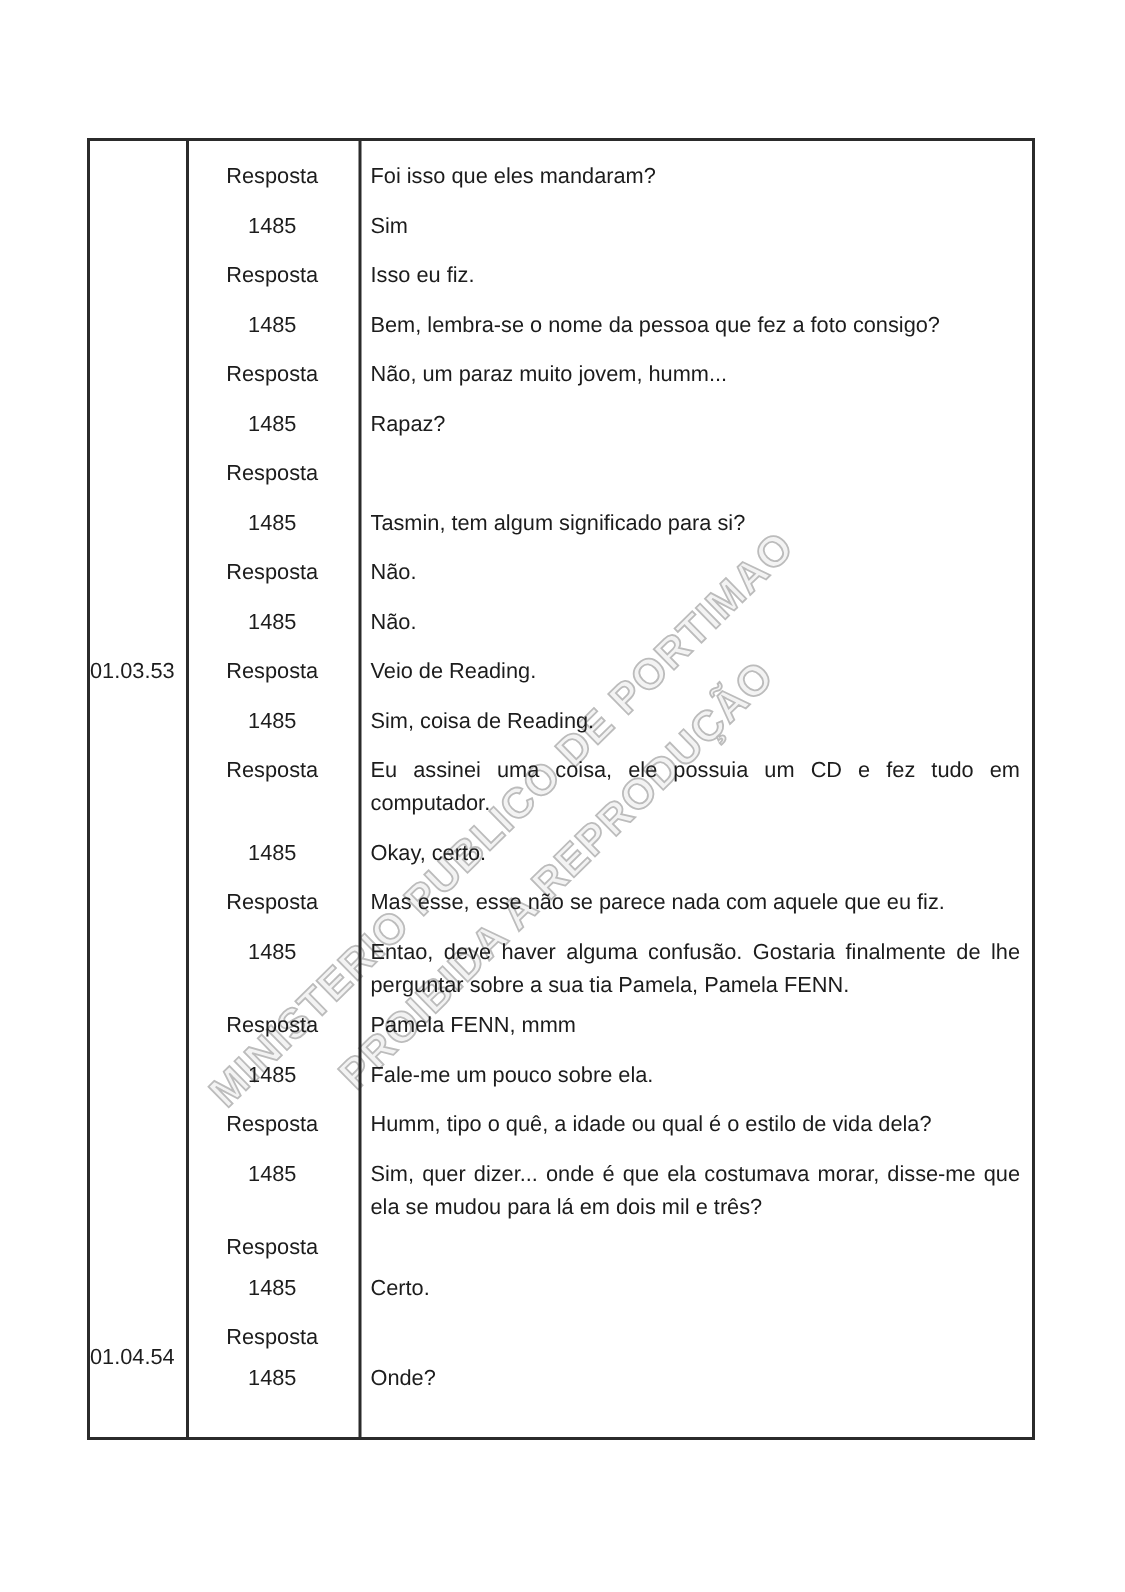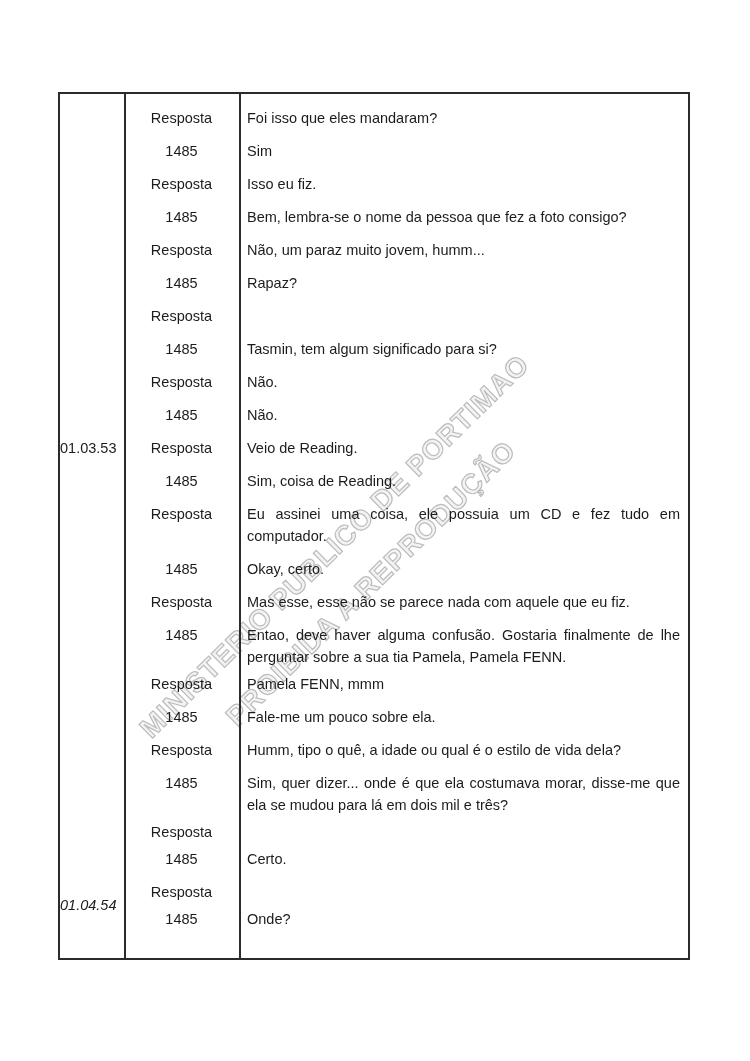--- a/index.html
+++ b/index.html
@@ -61,21 +61,21 @@
     grid-template-columns: 64px 115px 1fr;
     margin-bottom: 11px;
   }
   .row.dbl { margin-bottom: 5px; }
   .cell {
     font-size: 14.5px;
     line-height: 22px;
     color: #1c1c1c;
   }
   .time { text-align: left; }
-  .time.shift-up { transform: translateY(-14px); font-style: italic; }
+  .time.shift-up { transform: translateY(-14px); }
   .speaker { text-align: center; }
   .text {
     text-align: justify;
     padding: 0 8px;
   }
 </style>
 </head>
 <body>
 
 <div class="page">

